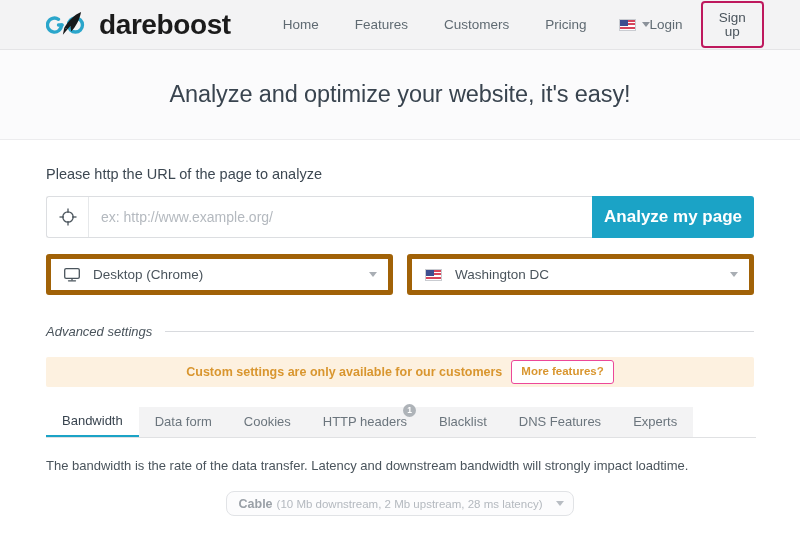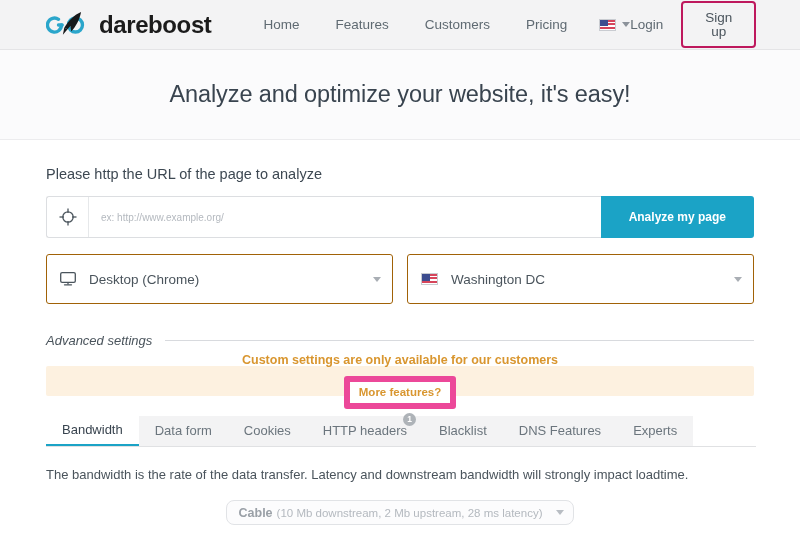--- a/index.html
+++ b/index.html
@@ -31,21 +31,21 @@
 
   .brand {
     display: flex;
     align-items: center;
     gap: 9px;
     text-decoration: none;
     margin-right: 34px;
   }
   .brand-mark { width: 44px; height: 28px; display: block; }
   .brand-name {
-    font-size: 24px;
+    font-size: 28px;
     font-weight: bold;
     color: #1b1b1b;
     letter-spacing: -0.4px;
     line-height: 1;
     text-align: right;
   }
 
   .nav-links { display: flex; align-items: center; gap: 0; }
   .nav-link {
     font-size: 13.5px;
@@ -164,51 +164,51 @@
     align-items: center;
     justify-content: center;
     border-right: 1px solid #e6e8ea;
     flex: none;
   }
   .url-input {
     flex: 1;
     border: none;
     outline: none;
     font-family: inherit;
-    font-size: 10px;
+    font-size: 14px;
     color: #4a545c;
     padding: 0 12px;
     background: transparent;
     height: 100%;
   }
   .url-input::placeholder { color: #b4b9bf; }
 
   .analyze-btn {
     background: #1ba3c6;
     color: #ffffff;
     border: none;
     font-family: inherit;
-    font-size: 12px;
-    font-weight: bold;
-    padding: 0 28px;
+    font-size: 17px;
+    font-weight: bold;
+    padding: 0 12px;
     cursor: pointer;
     border-radius: 0 3px 3px 0;
     white-space: nowrap;
   }
 
   
   .select-row {
     display: flex;
     gap: 14px;
     margin-bottom: 16px;
   }
   .select-box {
     flex: 1;
-    height: 50px;
-    border: 1px solid #a16207;
+    height: 41px;
+    border: 5px solid #a16207;
     border-radius: 3px;
     background: #ffffff;
     display: flex;
     align-items: center;
     padding: 0 11px 0 13px;
     cursor: pointer;
     position: relative;
   }
   .select-icon { flex: none; display: flex; align-items: center; }
   .select-label {
@@ -249,30 +249,29 @@
 
   .notice {
     background: #fdf1e0;
     border-radius: 2px;
     height: 30px;
     display: flex;
     align-items: center;
     justify-content: center;
     gap: 9px;
     margin-bottom: 20px;
-    flex-direction: column;
   }
   .notice-text {
     font-size: 12.5px;
     color: #d9962f;
     font-weight: bold;
   }
   .notice-btn {
     background: #ffffff;
-    border: 6px solid #ec4899;
+    border: 1px solid #ec4899;
     color: #d9962f;
     font-family: inherit;
     font-size: 11.5px;
     font-weight: bold;
     border-radius: 3px;
     padding: 5px 9px;
     cursor: pointer;
     line-height: 1;
   }
 

